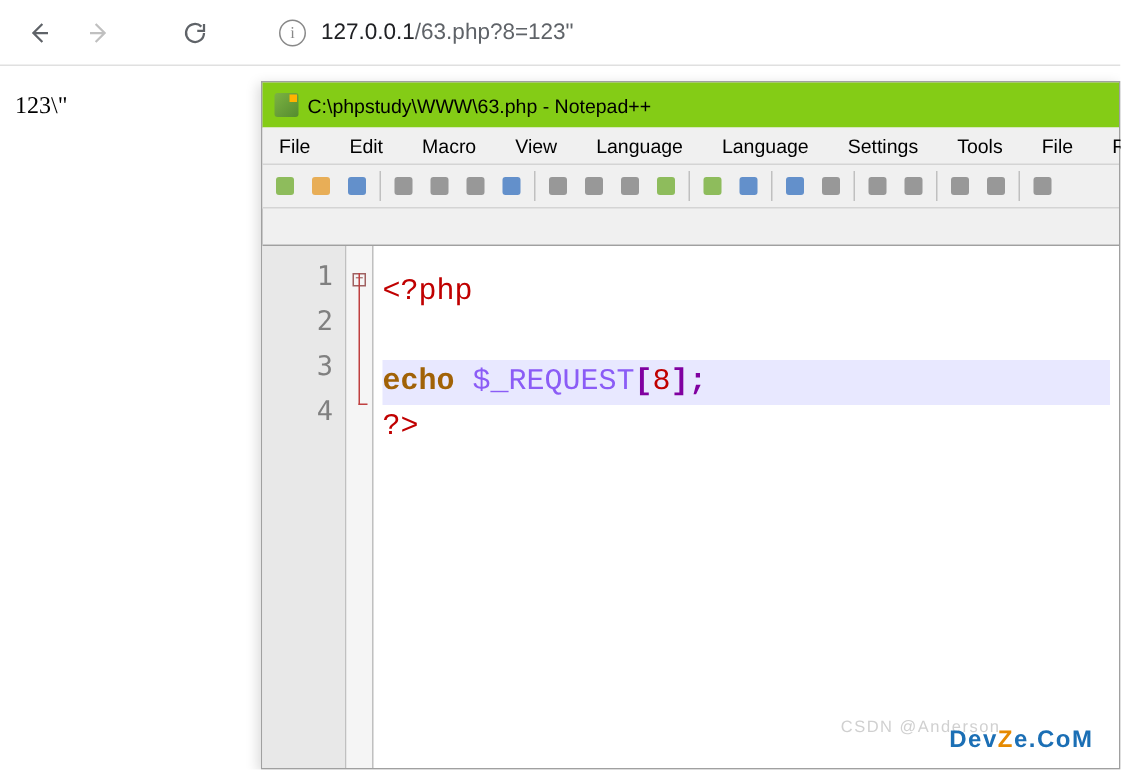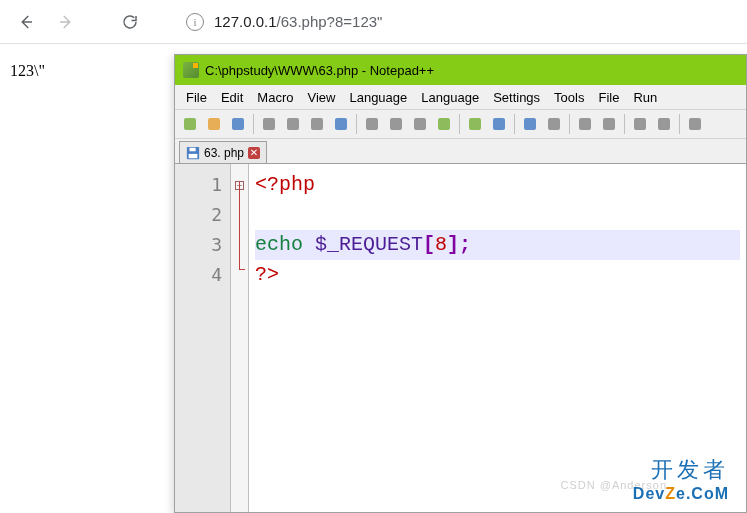--- a/index.html
+++ b/index.html
@@ -10,42 +10,42 @@
     .nav-btn svg { width: 18px; height: 18px; }
     .addr-wrap { flex: 1; display: flex; align-items: center; height: 32px; border-radius: 16px; padding: 0 12px; gap: 10px; margin-left: 20px; }
     .info-icon { width: 18px; height: 18px; border: 1.5px solid #888; border-radius: 50%; display: flex; align-items: center; justify-content: center; font-size: 11px; color: #888; font-family: Georgia, serif; }
     .url-text { color: #202124; font-size: 15px; }
     .url-path { color: #5f6368; }
     .page-body { position: absolute; left: 10px; top: 62px; font-size: 16px; font-family: "Times New Roman", serif; }
     .npp-window { position: absolute; left: 174px; top: 54px; right: 0; bottom: 0; background: #f0f0f0; border: 1px solid #a0a0a0; box-shadow: -2px 2px 8px rgba(0,0,0,0.15); }
     .npp-title { height: 30px; background: #84cc16; display: flex; align-items: center; gap: 6px; padding: 0 8px; font-size: 13px; }
     .npp-icon { width: 16px; height: 16px; background: linear-gradient(135deg,#7cb342,#558b2f); border-radius: 2px; position: relative; }
     .npp-icon::after { content:""; position:absolute; right:1px; top:1px; width:5px; height:5px; background:#ffb300; }
-    .npp-menu { height: 24px; background: #f0f0f0; display: flex; gap: 0; padding: 0 4px; font-size: 13px; align-items: center; }
+    .npp-menu { height: 24px; background: #f0f0f0; display: flex; gap: 12px; padding: 0 4px; font-size: 13px; align-items: center; }
     .menu-item { padding: 2px 7px; }
     .npp-toolbar { height: 30px; background: #f0f0f0; border-top: 1px solid #d4d4d4; border-bottom: 1px solid #d4d4d4; display: flex; align-items: center; gap: 2px; padding: 2px 4px; }
     .tbtn { width: 22px; height: 22px; display: flex; align-items: center; justify-content: center; border: 1px solid transparent; }
     .tbtn svg { width: 16px; height: 16px; }
     .tsep { width: 1px; height: 20px; background: #c0c0c0; margin: 0 2px; }
     .npp-tabs { height: 24px; background: #f0f0f0; display: flex; align-items: end; padding: 0 4px; gap: 2px; }
     .tab { height: 22px; background: #e8e8e8; border: 1px solid #a0a0a0; border-bottom: none; display: flex; align-items: center; gap: 4px; padding: 0 6px; font-size: 12px; }
     .tab-icon { width: 14px; height: 14px; }
     .tab-close { width: 12px; height: 12px; background:#c04040; color:#fff; font-size:10px; display:flex; align-items:center; justify-content:center; border-radius:2px; }
     .editor { position: absolute; top: 108px; left: 0; right: 0; bottom: 0; display: flex; background: #fff; border-top: 1px solid #a0a0a0; }
     .gutter { width: 56px; background: #e8e8e8; border-right: 1px solid #c0c0c0; text-align: right; padding: 6px 8px 0 0; font-family: Consolas, monospace; font-size: 18px; color: #808080; line-height: 30px; }
     .fold { width: 18px; background: #f5f5f5; border-right: 1px solid #c0c0c0; padding-top: 6px; font-family: monospace; font-size: 11px; color: #808080; line-height: 30px; text-align: center; position: relative; }
     .fold-box { width: 9px; height: 9px; border: 1px solid #a06060; display: inline-flex; align-items: center; justify-content: center; font-size: 9px; color: #a06060; line-height: 7px; }
     .fold-line { position: absolute; left: 8px; top: 18px; width: 1px; height: 88px; background: #c04040; }
     .fold-line::after { content:""; position:absolute; bottom:0; left:0; width:6px; height:1px; background:#c04040; }
-    .code { flex: 1; padding: 6px 6px 0 6px; font-family: Consolas, "Courier New", monospace; font-size: 20px; line-height: 30px; white-space: pre; }
+    .code { flex: 1; padding: 16px 6px 0 6px; font-family: Consolas, "Courier New", monospace; font-size: 20px; line-height: 30px; white-space: pre; }
     .ln { height: 30px; }
     .hl-line { background: #e8e8ff; }
     .tok-tag { color: #c00000; }
-    .tok-kw { color: #15803d; font-weight: normal; }
-    .tok-var { color: #4c1d95; }
+    .tok-kw { color: #a16207; font-weight: bold; }
+    .tok-var { color: #8b5cf6; }
     .tok-num { color: #c00000; }
     .tok-punc { color: #8000a0; font-weight: bold; }
     .watermark { position: absolute; right: 18px; bottom: 10px; font-family: Arial, sans-serif; text-align: right; pointer-events: none; }
     .wm-cn { color: #1b6fb5; font-size: 22px; letter-spacing: 4px; font-weight: 400; }
     .wm-en { color: #1b6fb5; font-size: 16px; font-weight: 600; letter-spacing: 1px; }
     .wm-en .z { color: #e68a00; }
     .wm-faint { position:absolute; right: 80px; bottom: 22px; color:#d0d0d0; font-size:11px; letter-spacing:1px;}
   </style>
 </head>
 <body>
@@ -193,43 +193,31 @@
           <rect x="2" y="2" width="12" height="12" rx="2" fill="#888" opacity="0.85"></rect>
         </svg>
       </span>
       <span class="tsep"></span>
       <span class="tbtn">
         <svg viewBox="0 0 16 16">
           <rect x="2" y="2" width="12" height="12" rx="2" fill="#888" opacity="0.85"></rect>
         </svg>
       </span>
     </div>
-  <div class="npp-tabs">
-    <div class="tab">
-      <svg class="tab-icon" viewBox="0 0 16 16">
-          <rect x="1" y="1" width="14" height="14" fill="#4a7fc4" rx="1"></rect>
-          <rect x="3" y="9" width="10" height="5" fill="#fff"></rect>
-          <rect x="4" y="2" width="7" height="4" fill="#fff"></rect>
-        </svg>
-      <span>63. php</span>
-      <span class="tab-close">✕</span>
-    </div>
-  </div>
   <div class="editor">
     <div class="gutter" id="gutter">
         <div>1</div>
         <div>2</div>
         <div>3</div>
         <div>4</div>
       </div>
     <div class="fold">
       <span class="fold-box">−</span>
       <div class="fold-line"></div>
     </div>
     <div class="code" id="code"><div class="ln"><span class="tok-tag">&lt;?php</span></div><div class="ln"></div><div class="ln hl-line"><span class="tok-kw">echo</span><span> </span><span class="tok-var">$_REQUEST</span><span class="tok-punc">[</span><span class="tok-num">8</span><span class="tok-punc">]</span><span class="tok-punc">;</span></div><div class="ln"><span class="tok-tag">?&gt;</span></div></div>
   </div>
 </div>
 
 <div class="wm-faint">CSDN @Anderson</div>
 <div class="watermark">
-  <div class="wm-cn">开发者</div>
   <div class="wm-en"><span>Dev</span><span class="z">Z</span><span>e.CoM</span></div>
 </div>
 
 </body></html>

